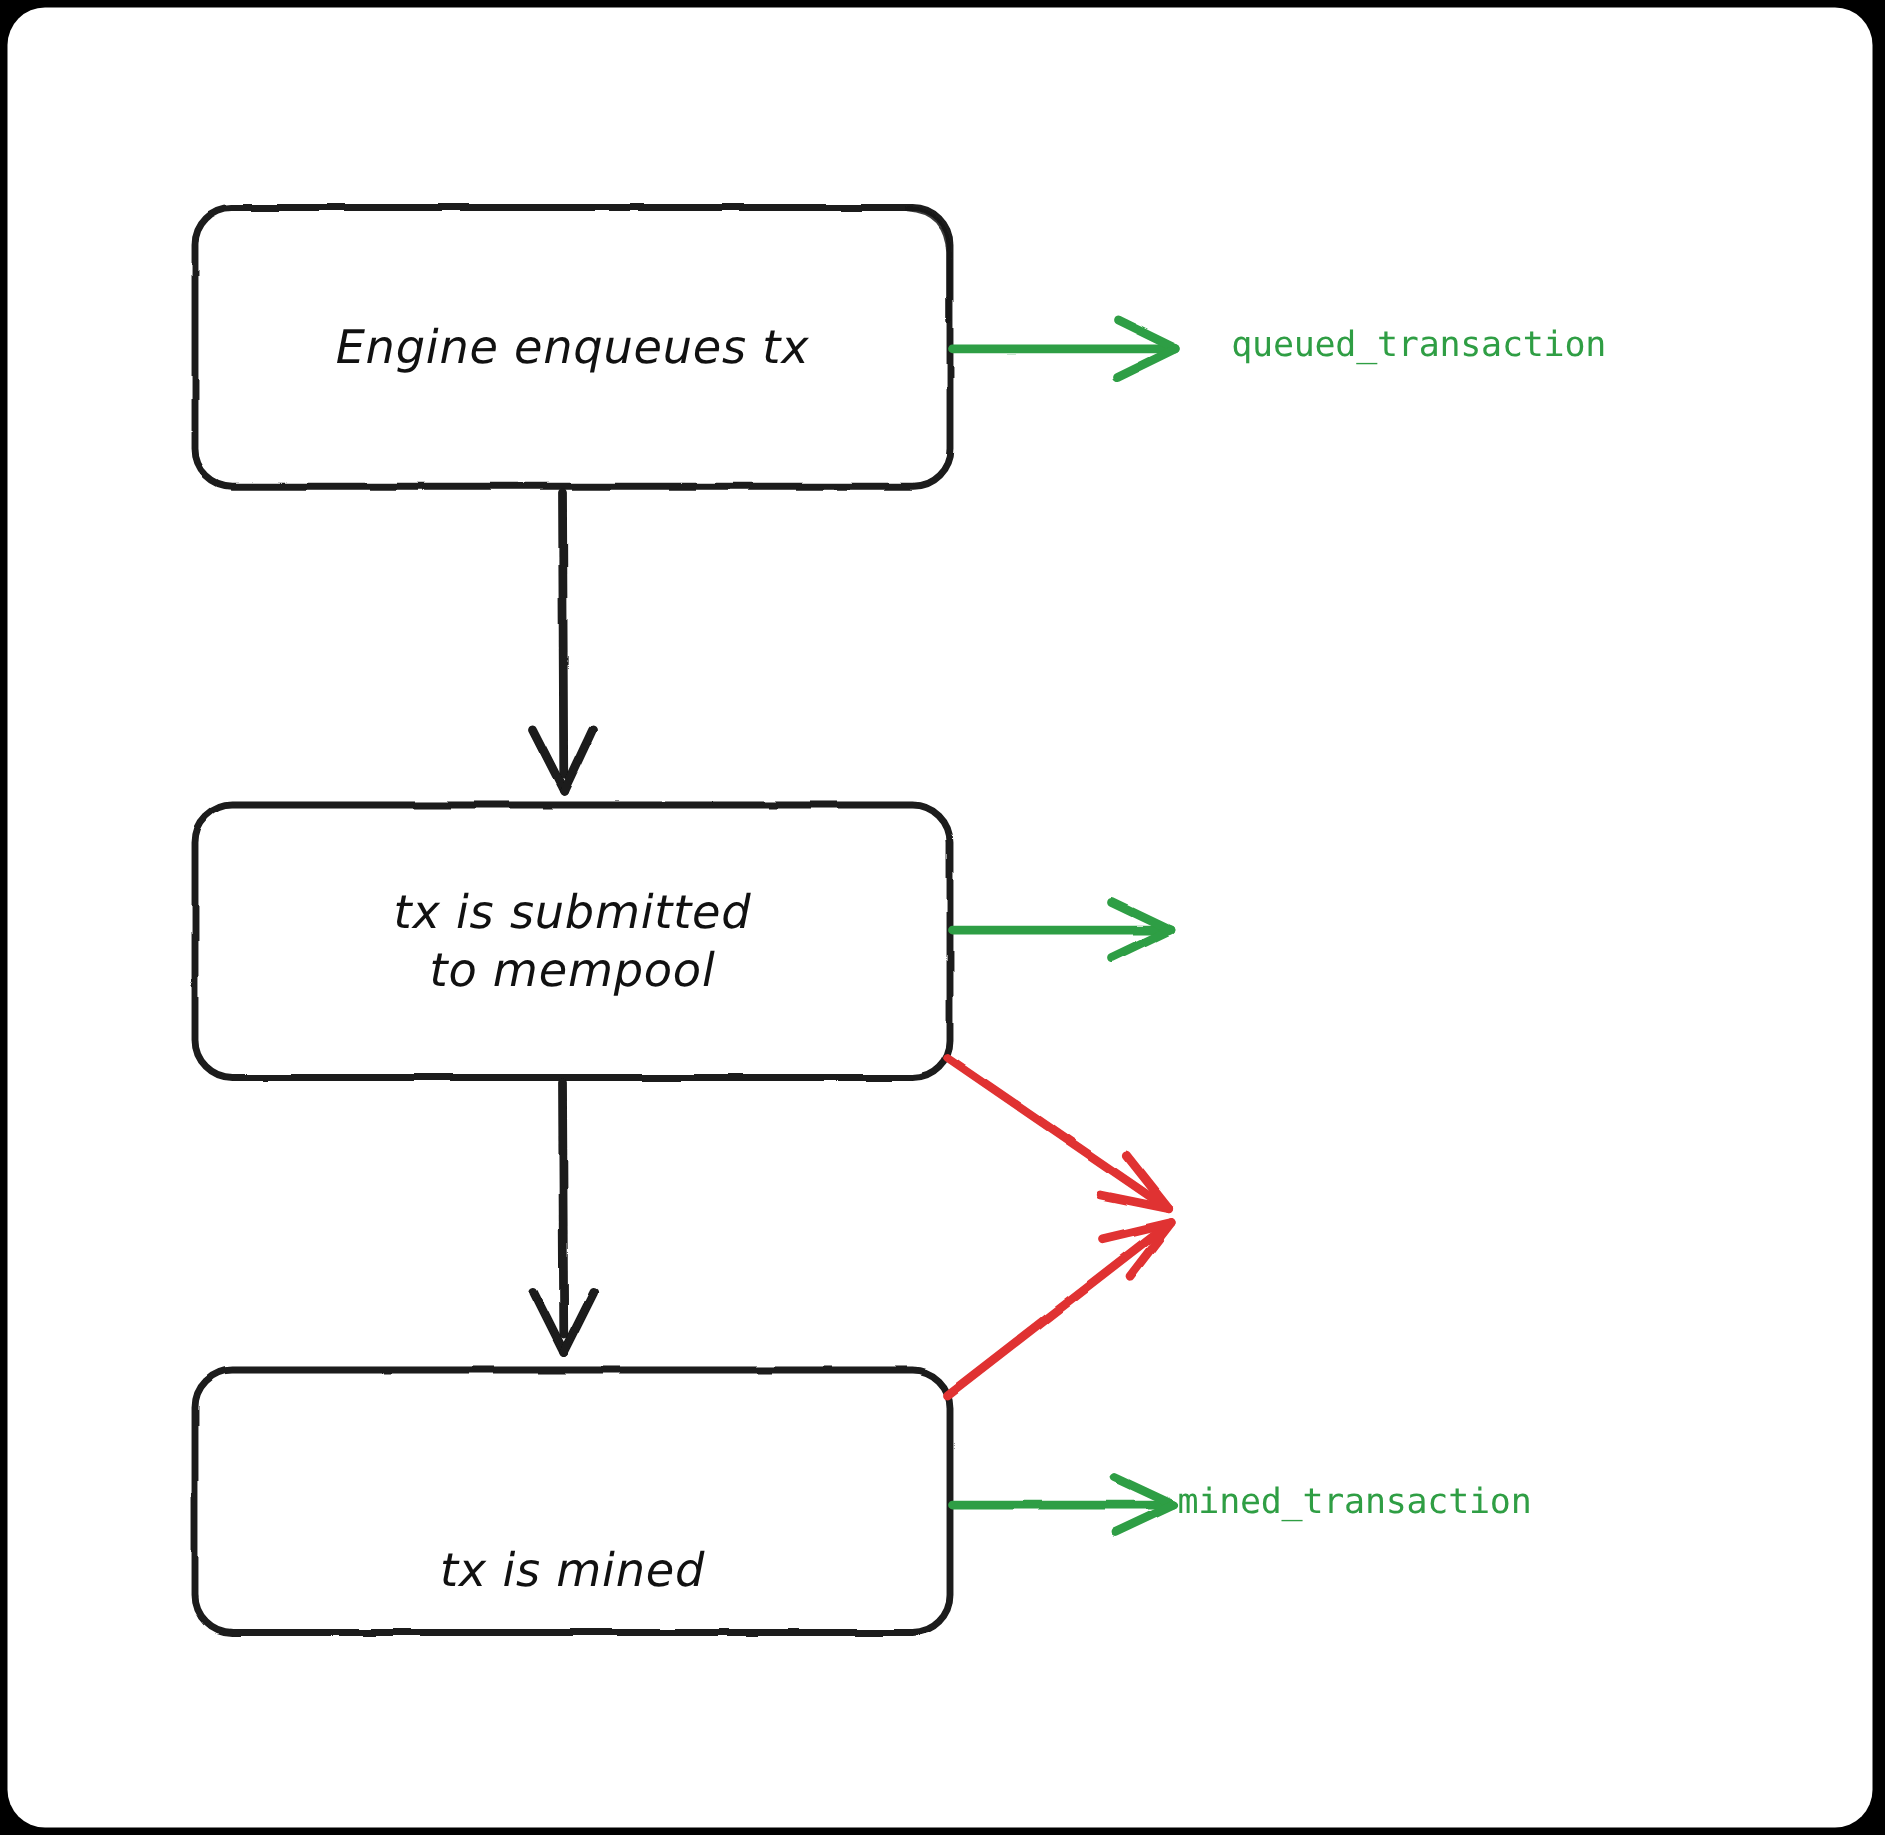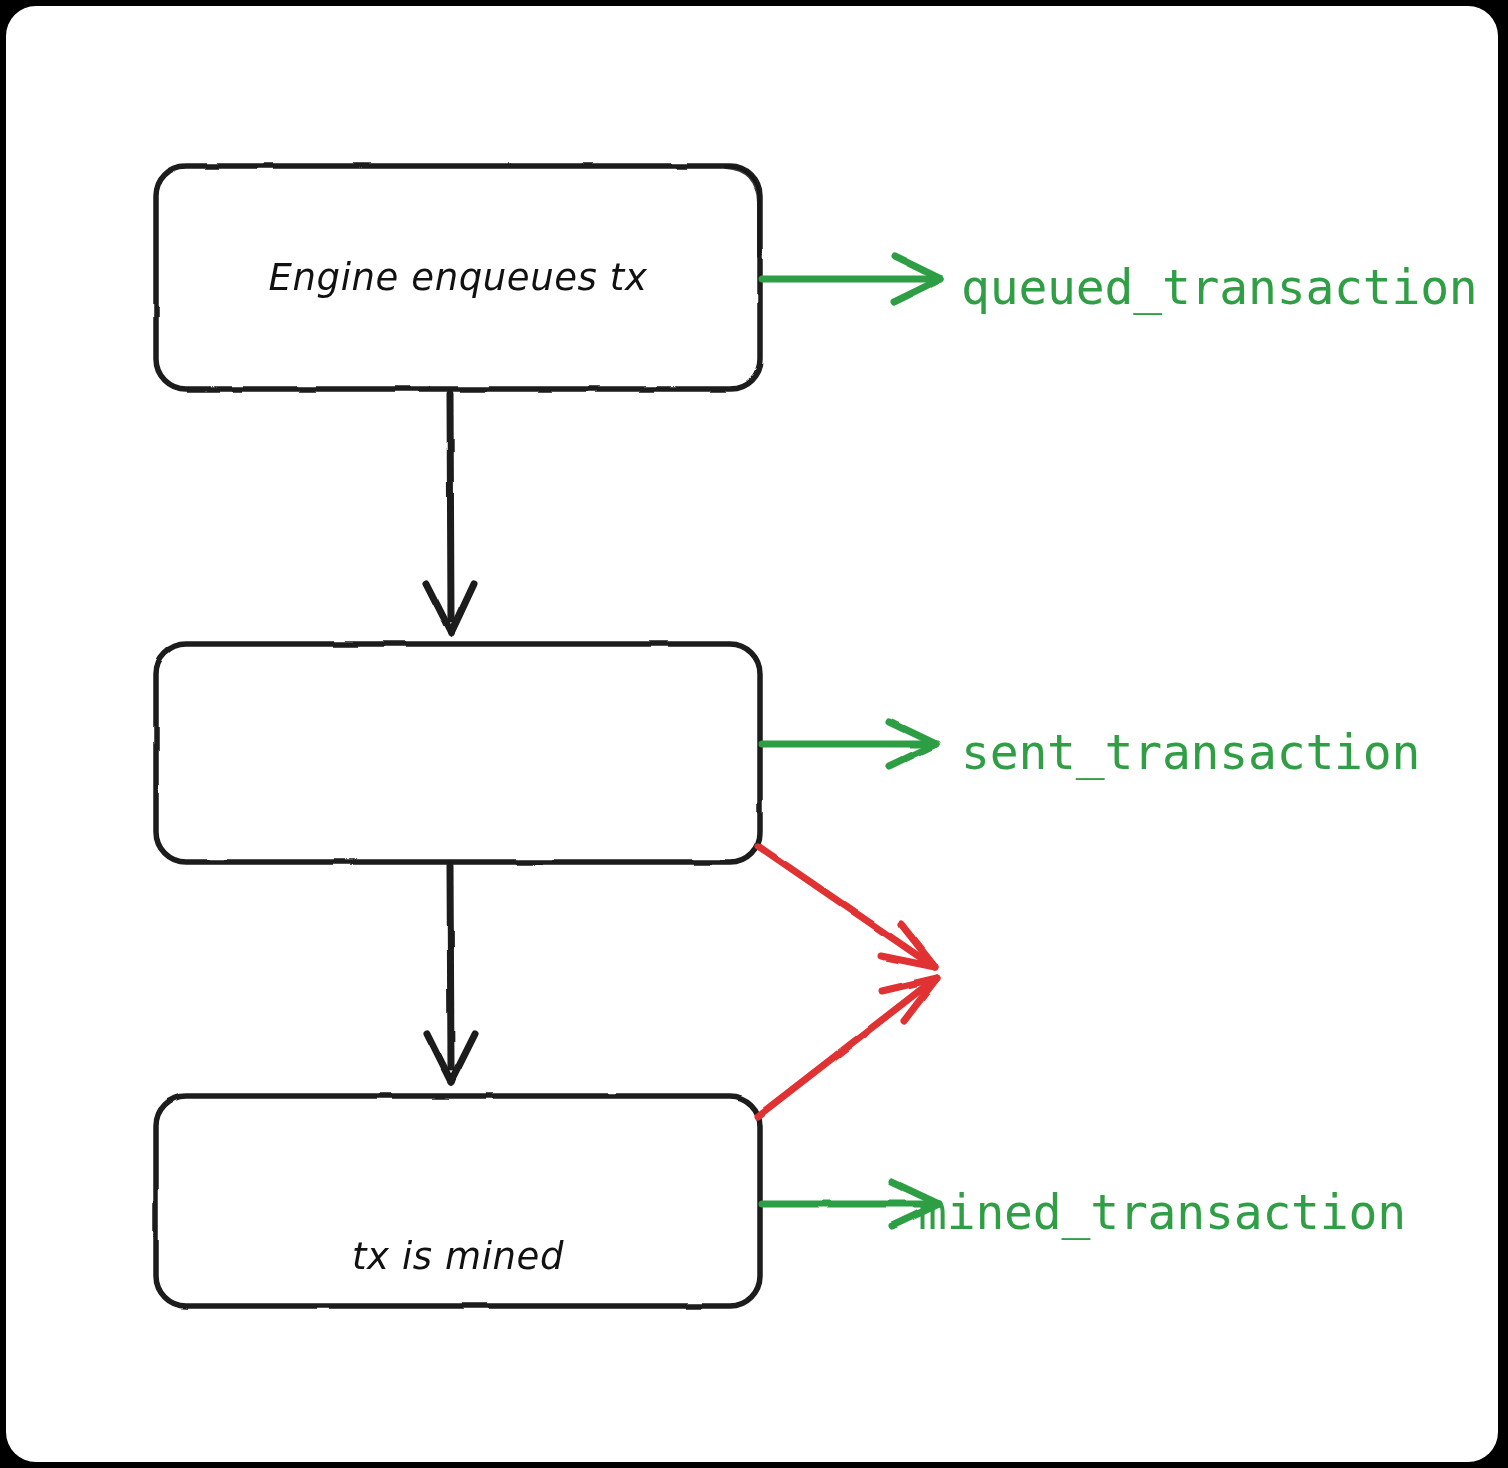--- a/index.html
+++ b/index.html
@@ -52,24 +52,25 @@
     line-height: 1.28;
     pointer-events: none;
   }
   .node-label span {
     display: block;
     white-space: nowrap;
   }
   .event-label {
     position: absolute;
     font-family: "DejaVu Sans Mono", monospace;
-    font-size: 48px;
+    font-size: 28px;
     font-weight: 400;
     letter-spacing: -0.2px;
     white-space: nowrap;
+    margin-left: 24px;
   }
   .evt-green { color: #2f9e44; }
   .evt-red   { color: #e03131; }
 </style>
 </head>
 <body>
 
 <div id="diagram-root">
   <div class="canvas">
 
@@ -143,26 +144,29 @@
         <path d="M 756 1198 L 926 1198" fill="none" stroke="#2f9e44" stroke-width="7" stroke-linecap="round"></path>
         <path d="M 886 1176 L 933 1198" fill="none" stroke="#2f9e44" stroke-width="7" stroke-linecap="round"></path>
         <path d="M 886 1220 L 933 1198" fill="none" stroke="#2f9e44" stroke-width="7" stroke-linecap="round"></path>
       </g>
     </svg>
 
     <div class="node-label" style="left:150px; top:160px; width:604px; height:223px;">
       <span>Engine enqueues tx</span>
     </div>
 
+    <div class="node-label" style="left:150px; top:638px; width:604px; height:218px;">
+      <span>tx is submitted</span>
+      <span>to mempool</span>
+    </div>
 
     <div class="node-label" style="left:150px; top:1146px; width:604px; height:210px;">
       <span>tx is mined</span>
     </div>
 
     <div class="event-label evt-green" style="left:955px; top:253px;">queued_transaction</div>
 
-    <div class="event-label evt-green" style="left:955px; top:718px;">sent_transaction</div>
 
 
     <div class="event-label evt-green" style="left:912px; top:1178px;">mined_transaction</div>
 
   </div>
 </div>
 
 </body></html>

